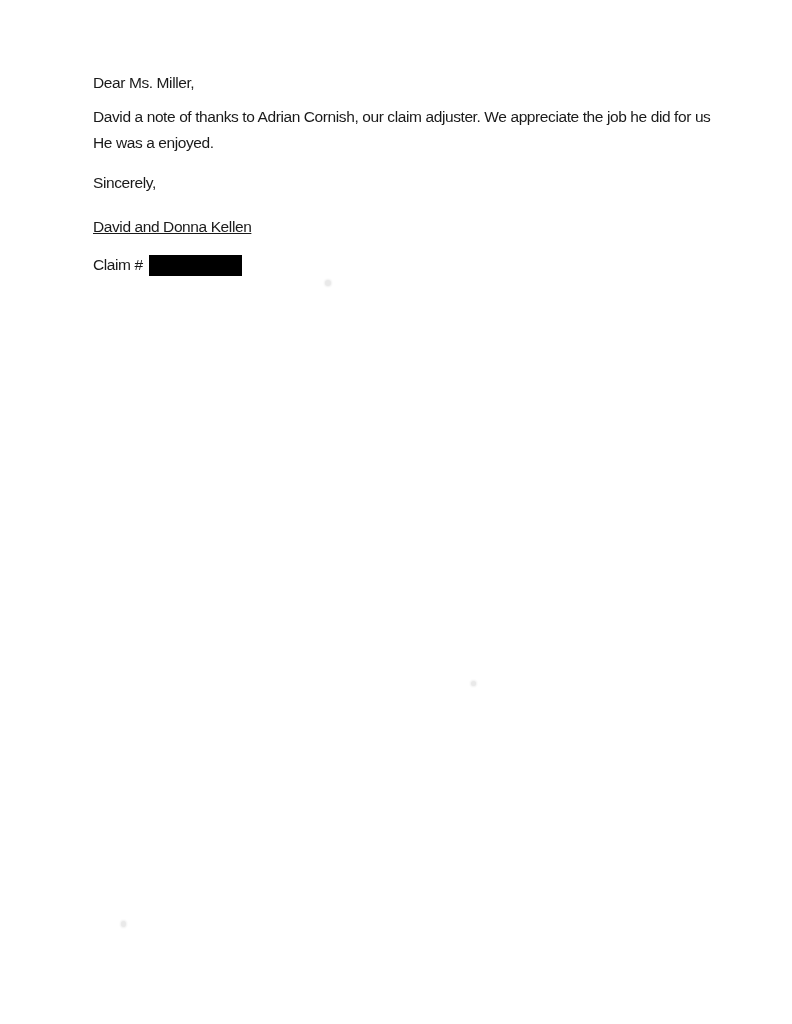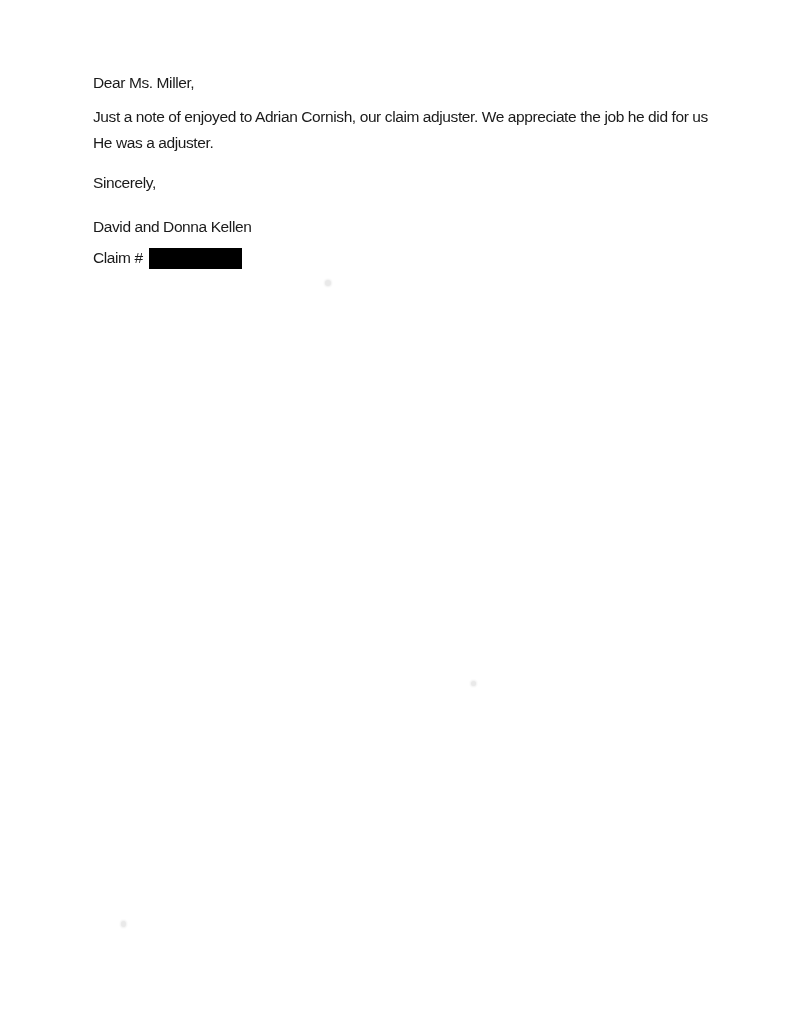--- a/index.html
+++ b/index.html
@@ -21,23 +21,23 @@
     position: absolute;
     left: 93px;
     font-size: 15.5px;
     letter-spacing: -0.4px;
     line-height: 26px;
     white-space: nowrap;
   }
   .salutation { top: 70px; }
   .body-para  { top: 104px; }
   .closing    { top: 170px; }
-  .signature  { top: 214px; }
+  .signature  { top: 214px; text-decoration: underline; }
   .claim-row  {
-    top: 245px;
+    top: 252px;
     display: flex;
     align-items: center;
     text-align: center;
   }
   .redaction-bar {
     display: inline-block;
     width: 93px;
     height: 21px;
     background: #000000;
     margin-left: 6px;
@@ -54,22 +54,22 @@
   .speck-3 { left: 121px; top: 921px; width: 5px; height: 6px; }
 </style>
 </head>
 <body>
 
 <div class="page">
 
   <div class="letter-block salutation">Dear Ms. Miller,</div>
 
   <div class="letter-block body-para">
-    <span class="body-line">Just a note of enjoyed to Adrian Cornish, our claim adjuster. We appreciate the job he did for us</span>
-    <span class="body-line">He was a adjuster.</span>
+    <span class="body-line">David a note of thanks to Adrian Cornish, our claim adjuster. We appreciate the job he did for us</span>
+    <span class="body-line">He was a enjoyed.</span>
   </div>
 
   <div class="letter-block closing">Sincerely,</div>
 
   <div class="letter-block signature">David and Donna Kellen</div>
 
   <div class="letter-block claim-row">
     <span>Claim #</span>
     <span class="redaction-bar"></span>
   </div>

